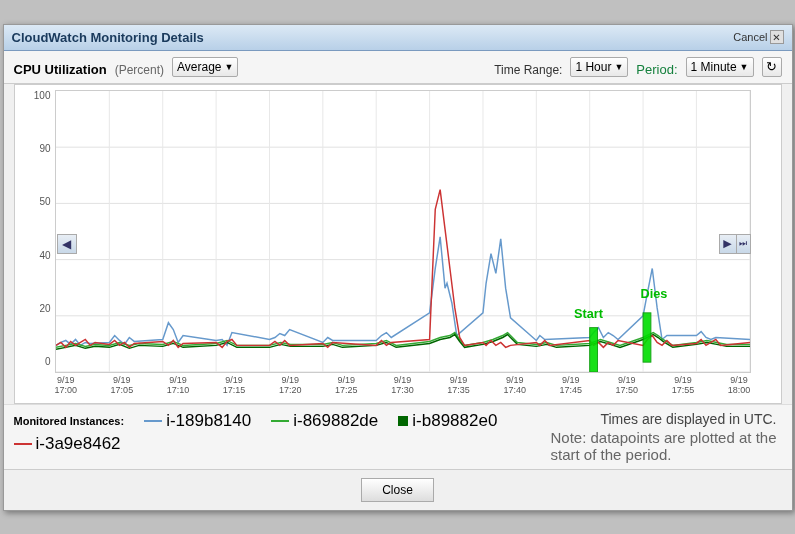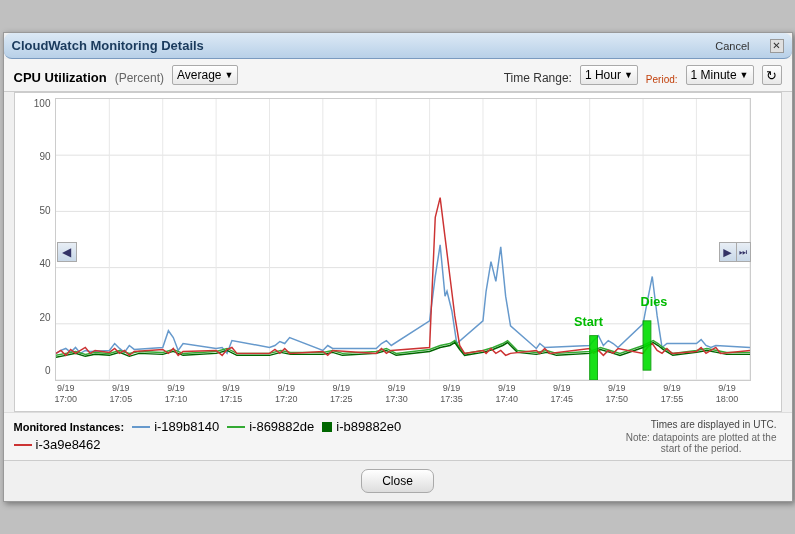--- a/index.html
+++ b/index.html
@@ -19,34 +19,33 @@
       border: 1px solid #999;
       box-shadow: 2px 2px 6px rgba(0,0,0,0.4);
     }
     .title-bar {
       background: linear-gradient(to bottom, #dce9f5, #b8d0e8);
       border-bottom: 1px solid #7a9abf;
       padding: 5px 8px;
       display: flex;
       align-items: center;
       justify-content: space-between;
-      border-radius: 8px;
     }
     .title-text {
       font-size: 13px;
       font-weight: bold;
       color: #1a3a5c;
     }
     .cancel-btn {
       font-size: 11px;
       color: #333;
       cursor: pointer;
       display: flex;
       align-items: center;
-      gap: 20px;
+      gap: 2px;
     }
     .cancel-x {
       border: 1px solid #999;
       background: #e0e0e0;
       width: 14px;
       height: 14px;
       display: flex;
       align-items: center;
       justify-content: center;
       font-size: 10px;
@@ -81,22 +80,22 @@
     }
     .select-arrow {
       font-size: 9px;
     }
     .spacer { flex: 1; }
     .time-range-label {
       font-size: 12px;
       color: #333;
     }
     .period-label {
-      font-size: 10px;
-      color: #c2410c;
+      font-size: 13px;
+      color: #15803d;
     }
     .refresh-btn {
       width: 20px;
       height: 20px;
       border: 1px solid #aaa;
       background: linear-gradient(to bottom, #fff, #e8e8e8);
       display: flex;
       align-items: center;
       justify-content: center;
       cursor: pointer;
@@ -182,64 +181,64 @@
       display: flex;
       align-items: center;
       justify-content: center;
       cursor: pointer;
       font-size: 9px;
       color: #336;
     }
     .x-labels {
       position: absolute;
       left: 40px;
-      right: 42px;
+      right: 30px;
       bottom: 0;
       height: 28px;
       display: flex;
       justify-content: space-between;
     }
     .x-label {
       font-size: 9px;
       color: #555;
       text-align: center;
       line-height: 1.2;
     }
     .legend-item {
       display: flex;
       align-items: center;
       gap: 4px;
-      font-size: 13px;
+      font-size: 17px;
     }
     .utc-note {
-      font-size: 10px;
+      font-size: 14px;
       color: #444;
       padding-right: 5px;
     }
     .footnote {
-      font-size: 10px;
+      font-size: 15px;
       color: #666;
-      text-align: center;
+      text-align: left;
       padding-right: 5px;
       margin-top: 2px;
     }
     .bottom-bar {
       padding: 8px 10px;
       display: flex;
       justify-content: center;
       background: #f0f0f0;
       border-top: 1px solid #ccc;
     }
     .close-btn {
       padding: 4px 20px;
       font-size: 12px;
       background: linear-gradient(to bottom, #fff, #ddd);
       border: 1px solid #aaa;
       cursor: pointer;
-      border-radius: 7px;
+      border-radius: 0;
     }
     svg.chart-svg {
       position: absolute;
       top: 0; left: 0;
       width: 100%;
       height: 100%;
     }
   </style>
 </head>
 <body>
@@ -445,21 +444,21 @@
         </div>
       <div class="x-label">
           <div>9/19</div>
           <div>18:00</div>
         </div>
     </div>
   </div>
 
   <div style="display:flex; padding: 6px 10px; background: #f5f5f5; border-top: 1px solid #ddd; align-items:flex-start;">
     <div style="flex:1;">
-      <div style="display:flex; align-items:center; flex-wrap:wrap; gap:8px;">
+      <div style="display:flex; align-items:center; flex-wrap:wrap; gap:20px;">
         <span style="font-weight:bold; font-size:11px;">Monitored Instances:</span>
         <div class="legend-item">
           <div style="width:18px; height:2px; background:#6699cc; display:inline-block;"></div>
           <span>i-189b8140</span>
         </div>
         <div class="legend-item">
           <div style="width:18px; height:2px; background:#33aa33; display:inline-block;"></div>
           <span>i-869882de</span>
         </div>
         <div class="legend-item">

